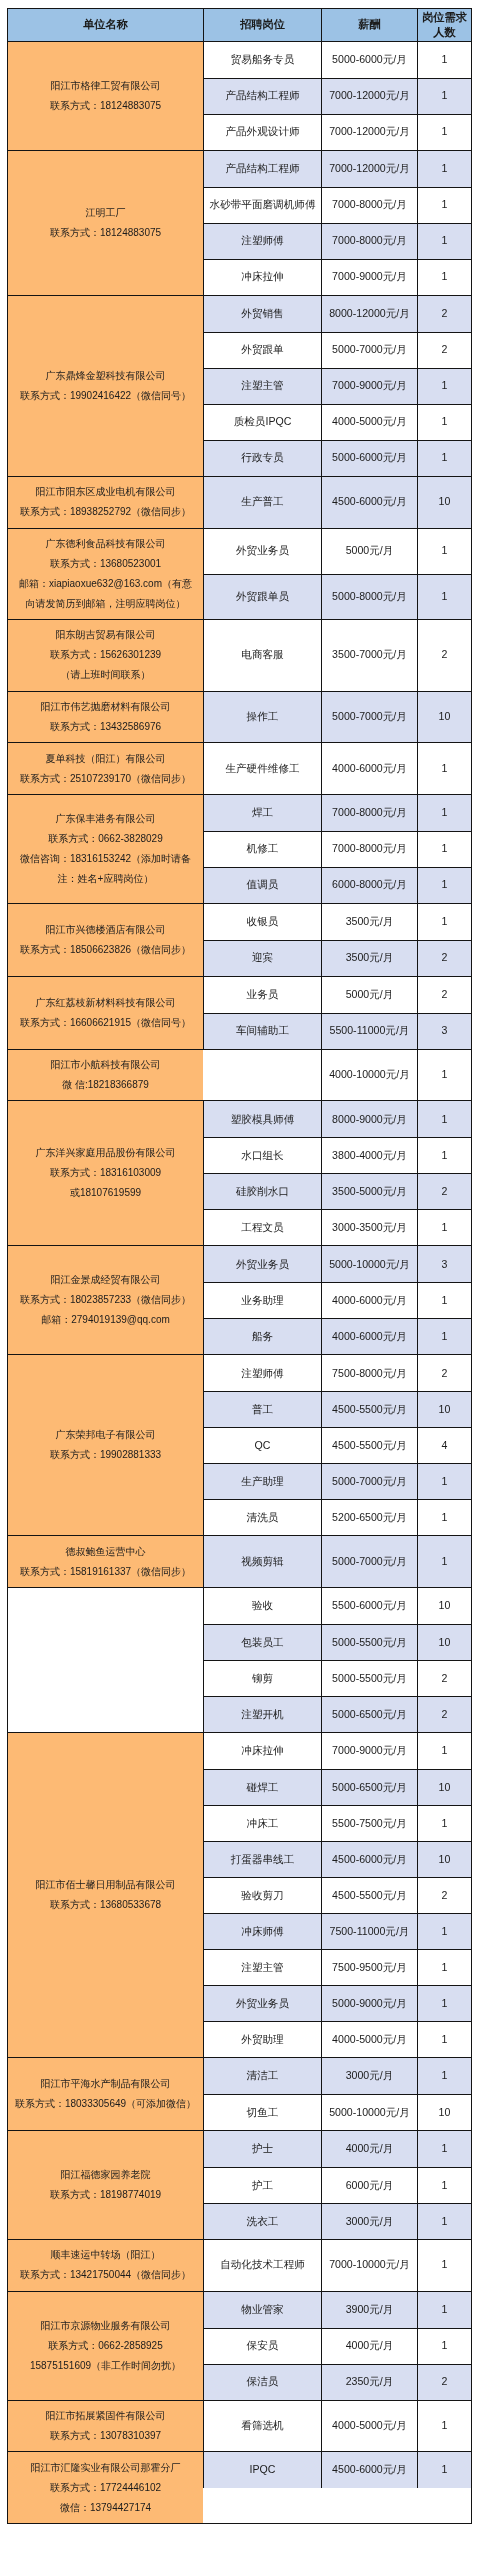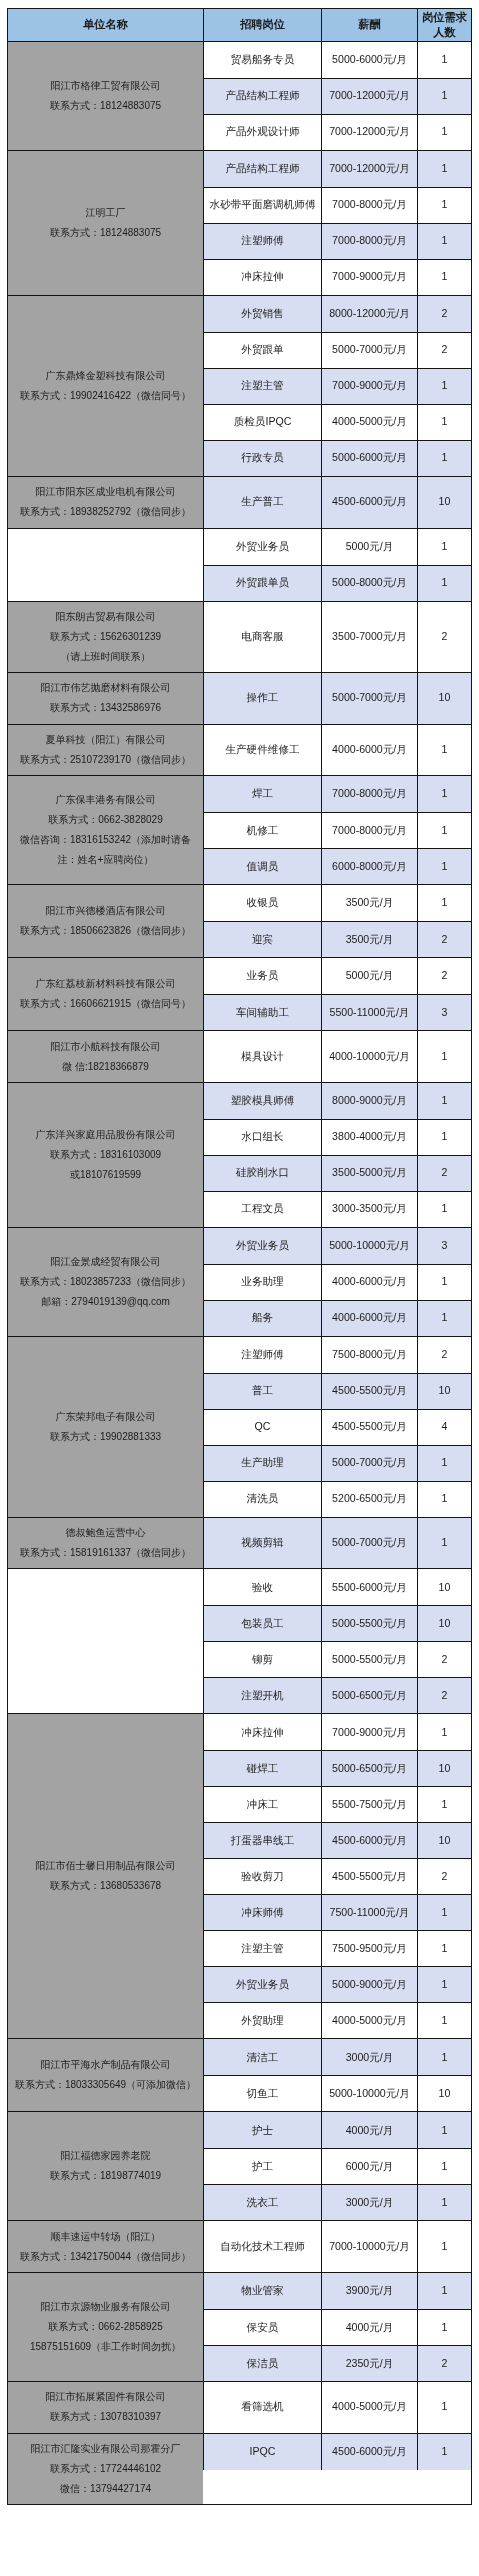--- a/index.html
+++ b/index.html
@@ -49,21 +49,21 @@
   }
   .cell{box-sizing:border-box;}
   .company{
     grid-column:1;
     display:flex;align-items:center;justify-content:center;
     text-align:center;
     font-size:10px;
     line-height:2.0;
     padding:5.3px 6.4px;
     white-space:pre-line;
-    background:#a3a3a3;
+    background:#fdba74;
     overflow-wrap:anywhere;
   }
   .jtitle{grid-column:2;}
   .jsalary{grid-column:3;}
   .jcount{grid-column:4;}
   .jtitle,.jsalary,.jcount{
     display:flex;align-items:center;justify-content:center;
     text-align:center;
     font-size:10.6px;
     min-height:36px;
@@ -136,20 +136,23 @@
           <div class="cell jcount alt sep">1</div>
         </div>
         <div class="group">
           <div class="cell company" style="grid-row: 1 / span 1;">阳江市阳东区成业电机有限公司
 联系方式：18938252792（微信同步）</div>
           <div class="cell jtitle alt">生产普工</div>
           <div class="cell jsalary alt">4500-6000元/月</div>
           <div class="cell jcount alt">10</div>
         </div>
         <div class="group">
+          <div class="cell company" style="grid-row: 1 / span 2;">广东德利食品科技有限公司
+联系方式：13680523001
+邮箱：xiapiaoxue632@163.com（有意向请发简历到邮箱，注明应聘岗位）</div>
           <div class="cell jtitle">外贸业务员</div>
           <div class="cell jsalary">5000元/月</div>
           <div class="cell jcount">1</div>
           <div class="cell jtitle alt sep">外贸跟单员</div>
           <div class="cell jsalary alt sep">5000-8000元/月</div>
           <div class="cell jcount alt sep">1</div>
         </div>
         <div class="group">
           <div class="cell company" style="grid-row: 1 / span 1;">阳东朗吉贸易有限公司
 联系方式：15626301239
@@ -202,21 +205,20 @@
           <div class="cell jtitle">业务员</div>
           <div class="cell jsalary">5000元/月</div>
           <div class="cell jcount">2</div>
           <div class="cell jtitle alt sep">车间辅助工</div>
           <div class="cell jsalary alt sep">5500-11000元/月</div>
           <div class="cell jcount alt sep">3</div>
         </div>
         <div class="group">
           <div class="cell company" style="grid-row: 1 / span 1;">阳江市小航科技有限公司
 微 信:18218366879</div>
-          <div class="cell jtitle">模具设计</div>
           <div class="cell jsalary">4000-10000元/月</div>
           <div class="cell jcount">1</div>
         </div>
         <div class="group">
           <div class="cell company" style="grid-row: 1 / span 4;">广东洋兴家庭用品股份有限公司
 联系方式：18316103009
 或18107619599</div>
           <div class="cell jtitle alt">塑胶模具师傅</div>
           <div class="cell jsalary alt">8000-9000元/月</div>
           <div class="cell jcount alt">1</div>

